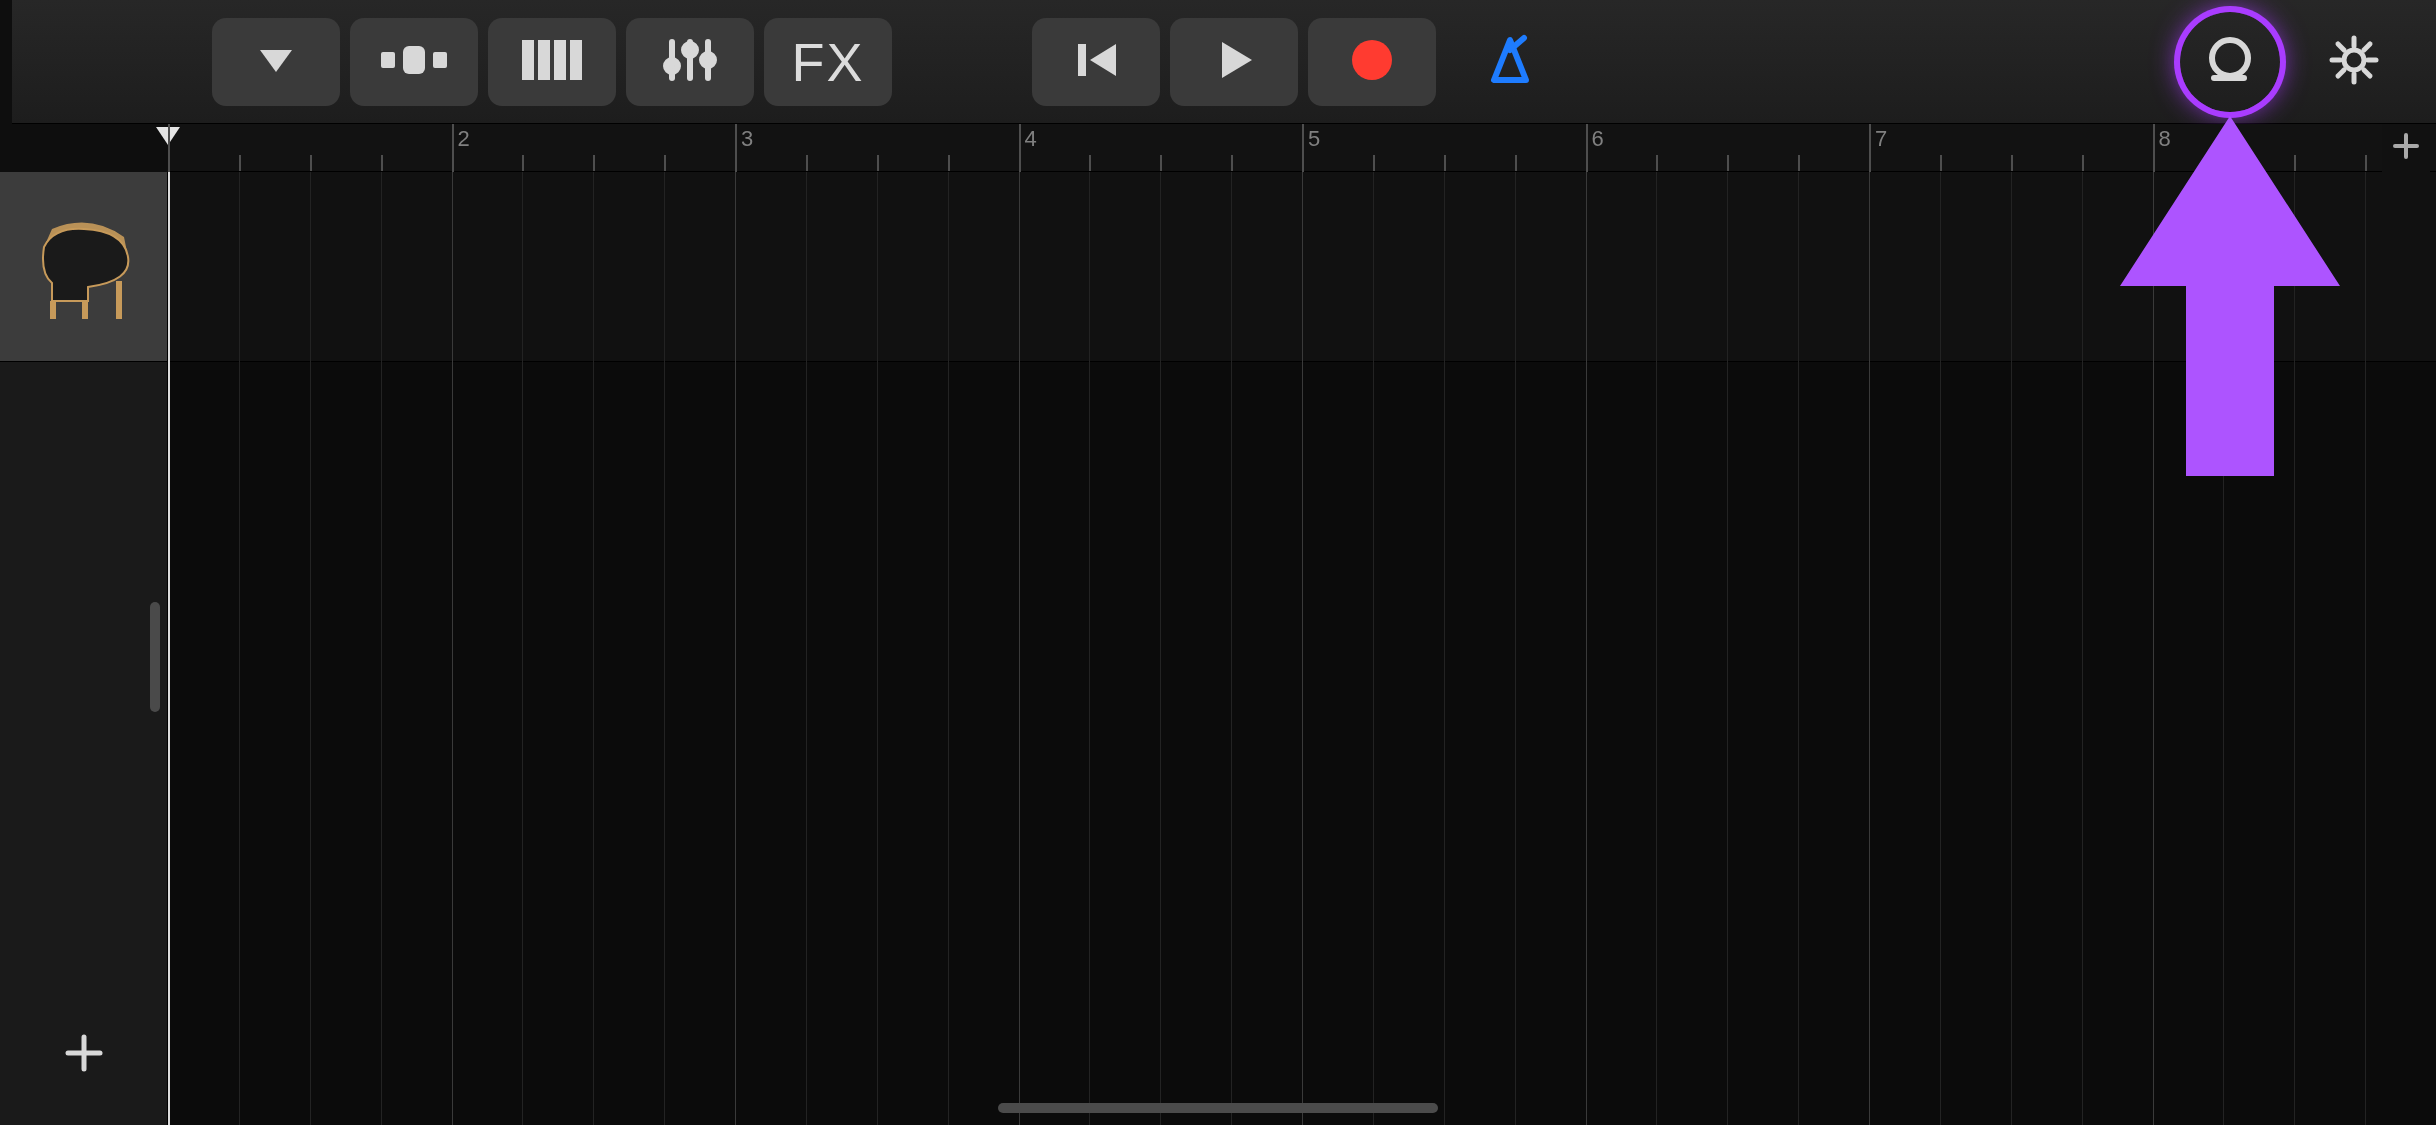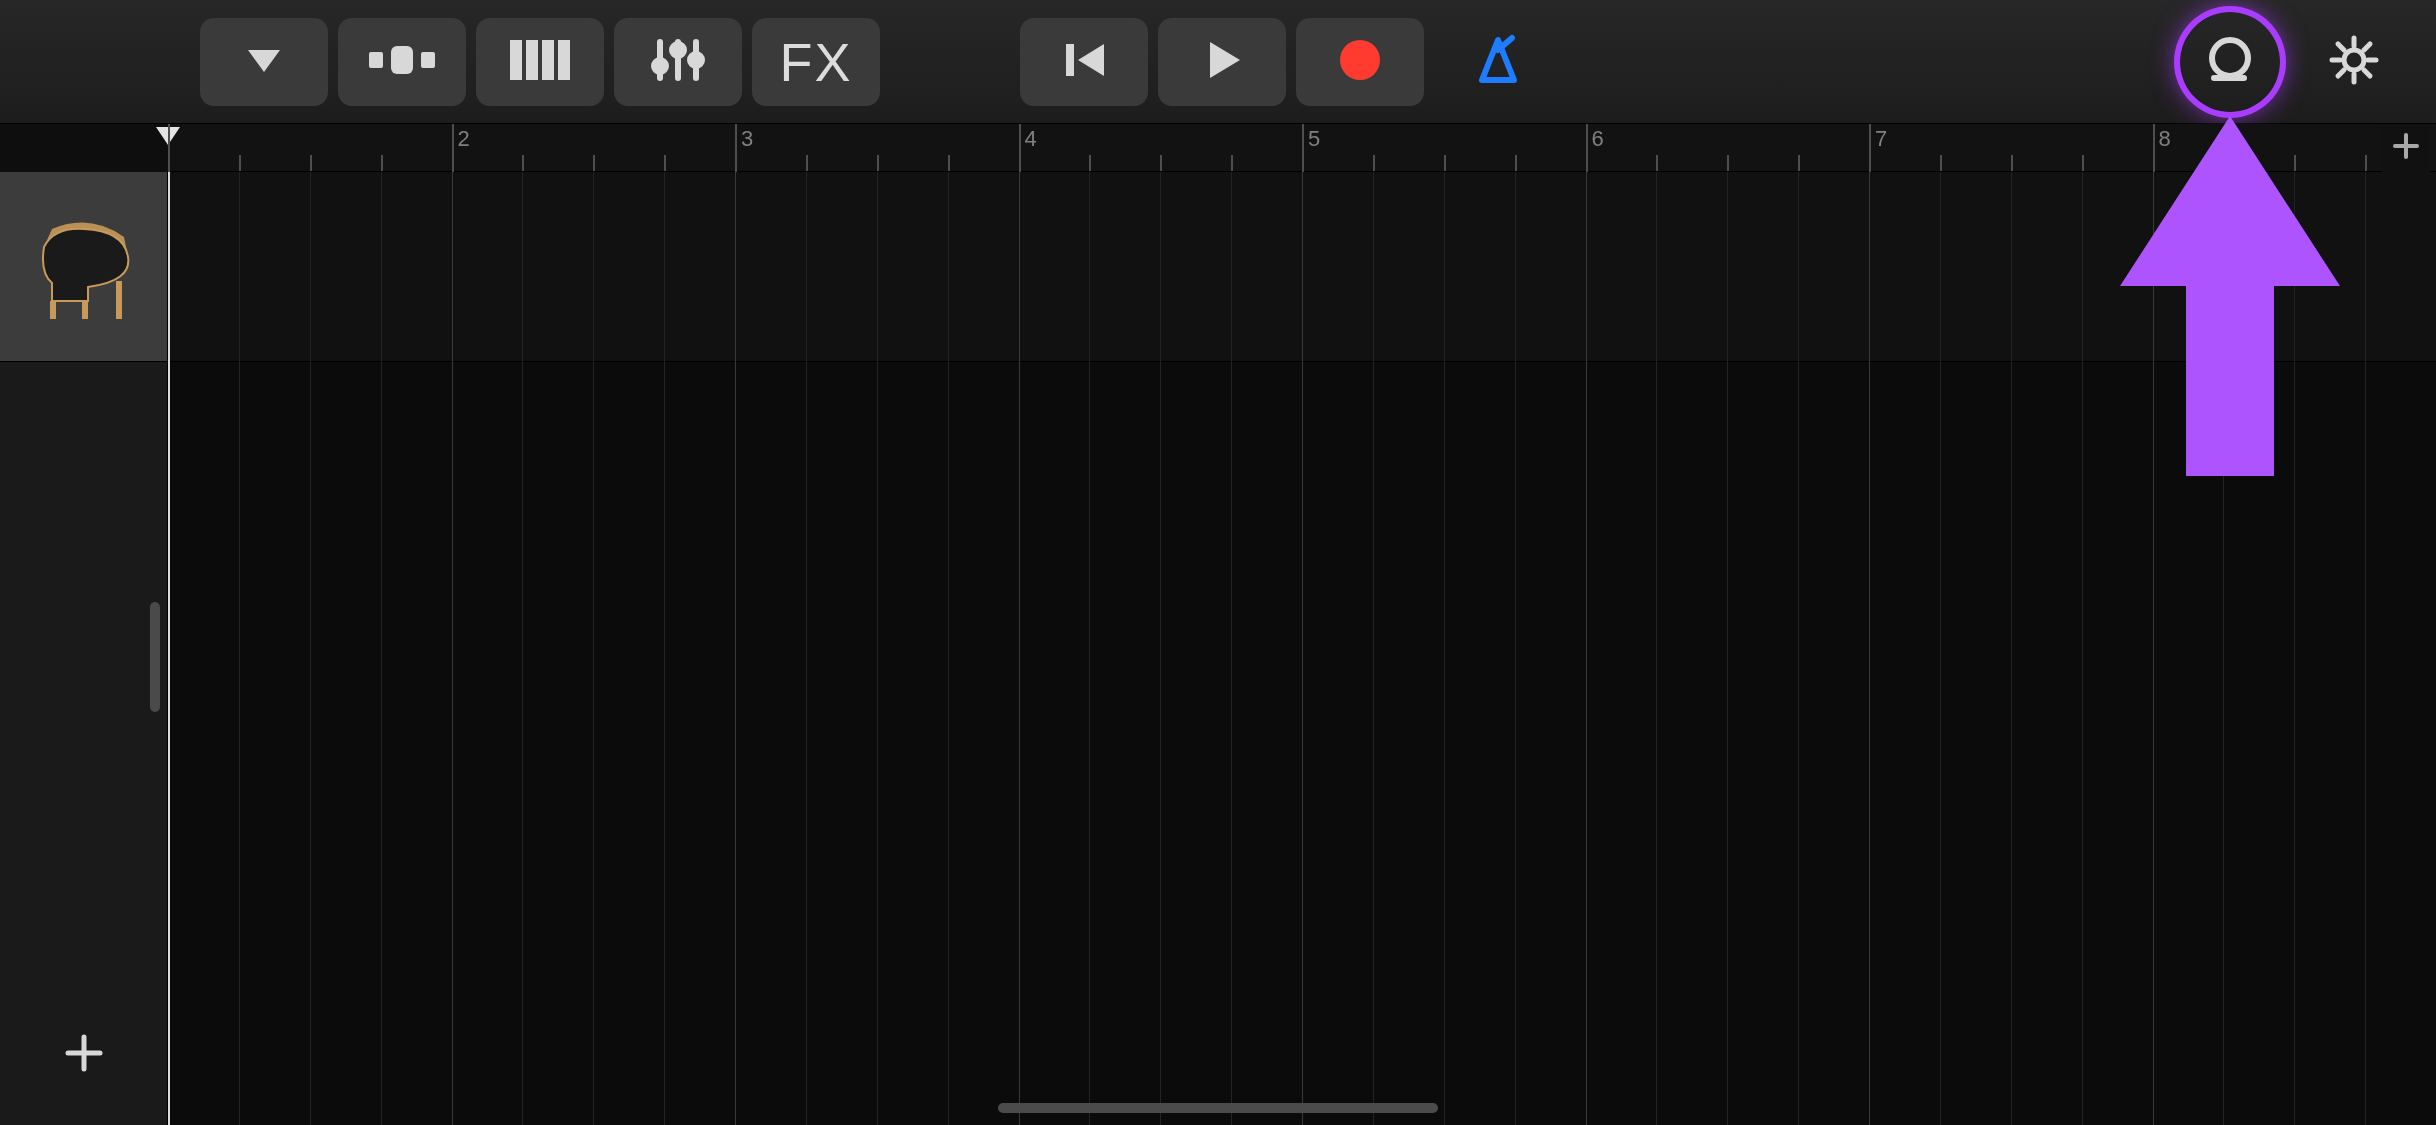--- a/index.html
+++ b/index.html
@@ -10,21 +10,21 @@
       color: #dcdcdc;
       overflow: hidden;
       position: relative;
     }
 
     
     
     
     .toolbar {
       position: absolute;
-      left: 0; right: 0; top: 0;
+      left: 12px; right: 0; top: 0;
       height: 124px;
       background: linear-gradient(#272727, #1d1d1d);
       border-bottom: 1px solid #000;
       display: flex;
       align-items: center;
       padding: 0 18px 0 200px;
     }
     .tb-group {
       display: flex;
       align-items: center;

